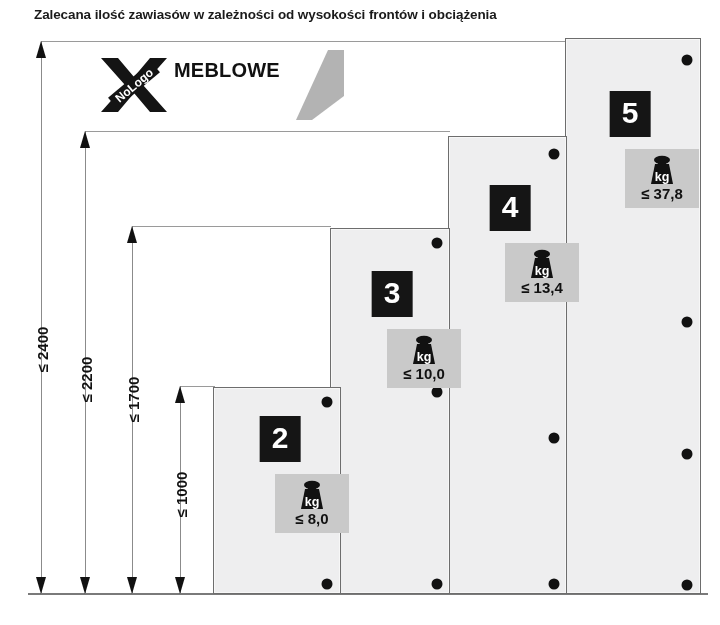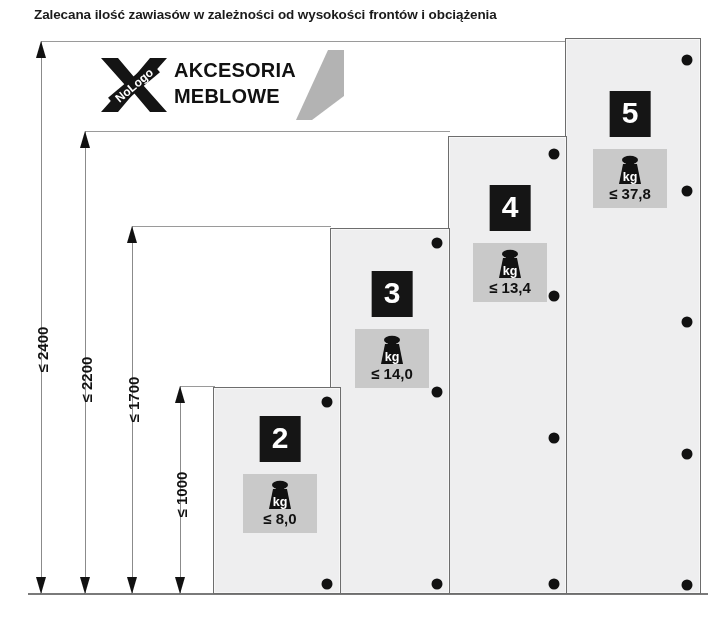--- a/index.html
+++ b/index.html
@@ -67,20 +67,21 @@
     font-size:30px;font-weight:bold;line-height:1;
     padding:7px 12px 9px 12px;
     text-align:center;
   }
   .loadbox{
     position:absolute;transform:translateX(-50%);
     background:#c9c9c9;
     padding:6px 10px 5px 10px;
     text-align:center;
     box-sizing:border-box;
+    margin-left:32px;
   }
   .kgicon{display:block;margin:0 auto 1px auto;}
   .loadval{
     font-size:15px;font-weight:bold;color:#111;
     white-space:nowrap;line-height:1.1;
   }
 
   
   .logo{position:absolute;left:96px;top:54px;width:210px;height:62px;}
   .logo .swoosh{position:absolute;left:196px;top:-4px;}
@@ -175,21 +176,21 @@
     <div class="hinge" style="left:106px;top:355px;"></div>
 
     <div class="numbox" style="left:61px;top:42px;">3</div>
     <div class="loadbox" style="left:61px;top:100px;width:74px;">
       <svg class="kgicon" width="34" height="30" viewBox="0 0 34 30">
         <ellipse cx="17" cy="5" rx="8" ry="4.2" fill="#111"></ellipse>
         <rect x="13" y="4" width="8" height="6" fill="#111"></rect>
         <path d="M10 9 L24 9 L28 29 L6 29 Z" fill="#111"></path>
         <text x="17" y="26" font-family="Liberation Sans, sans-serif" font-size="12.5" font-weight="bold" fill="#ffffff" text-anchor="middle">kg</text>
       </svg>
-      <div class="loadval">≤ 14,0</div>
+      <div class="loadval">≤ 10,0</div>
     </div>
   </div>
 
   <div class="panel" style="left:213px;top:387px;width:128px;height:207px;z-index:4;">
     <div class="hinge" style="left:113px;top:14px;"></div>
     <div class="hinge" style="left:113px;top:196px;"></div>
 
     <div class="numbox" style="left:66px;top:28px;">2</div>
     <div class="loadbox" style="left:66px;top:86px;width:74px;">
       <svg class="kgicon" width="34" height="30" viewBox="0 0 34 30">
@@ -207,18 +208,17 @@
       <path d="M36 0 L52 0 L52 46 L20 70 L4 70 Z" fill="#b3b3b3"></path>
     </svg>
     <svg width="76" height="62" viewBox="0 0 76 62" style="position:absolute;left:0;top:0;">
       <path d="M5 4 L22 4 L38 23 L54 4 L71 4 L47 31 L71 58 L54 58 L38 39 L22 58 L5 58 L29 31 Z" fill="#141414"></path>
       <g transform="rotate(-40 38 31)">
         <rect x="10" y="24" width="56" height="14" fill="#141414"></rect>
         <text x="38" y="35.5" font-family="Liberation Sans, sans-serif" font-size="12" font-weight="bold" fill="#ffffff" text-anchor="middle">NoLogo</text>
       </g>
     </svg>
     <div class="words">
-      <div>AKCESORIA</div>
       <div>MEBLOWE</div>
     </div>
   </div>
 
 </div>
 
 </body></html>

